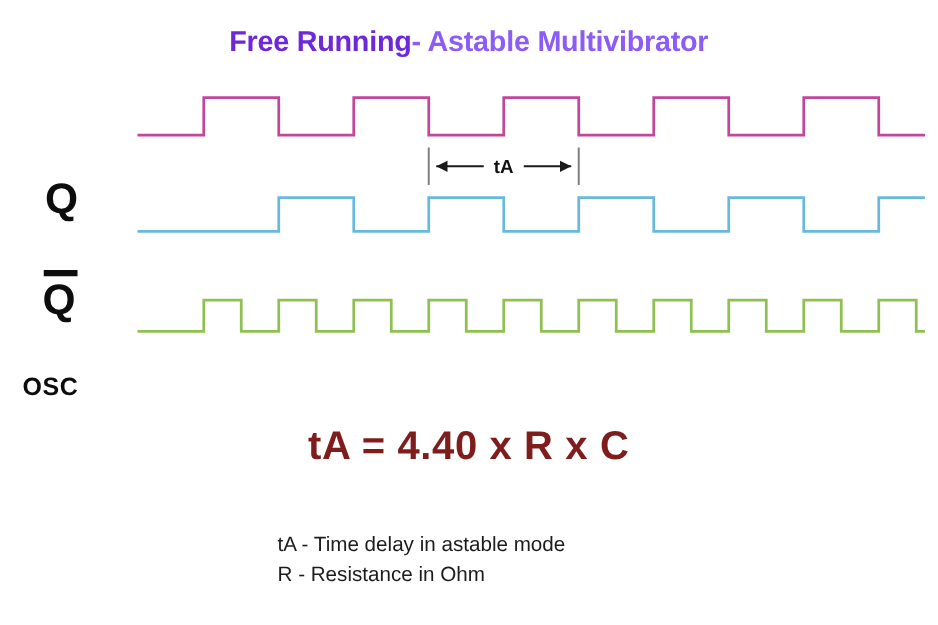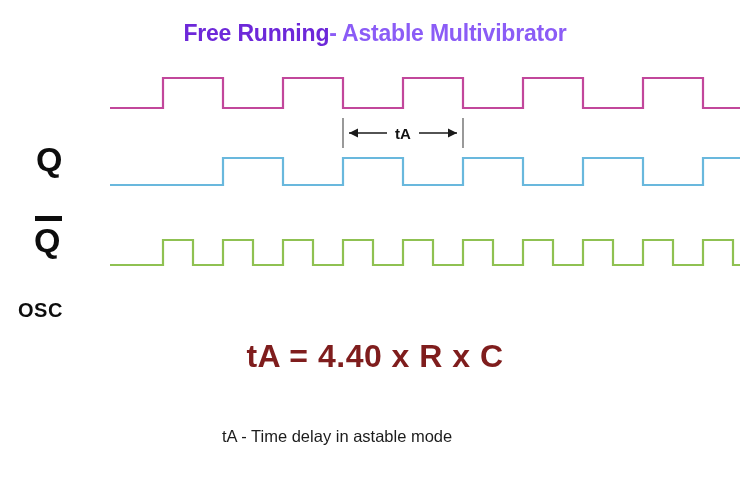--- a/index.html
+++ b/index.html
@@ -152,15 +152,16 @@
         </g>
     </svg>
 
     <div id="ta-label-holder"></div>
   </div>
 
   <div id="formula">tA = 4.40 x R x C</div>
 
   <div id="legend">
     <span class="legend-line">tA - Time delay in astable mode</span>
+    <span class="legend-line">R - Resistance in Ohm</span>
   </div>
 
 </div>
 
 </body></html>

